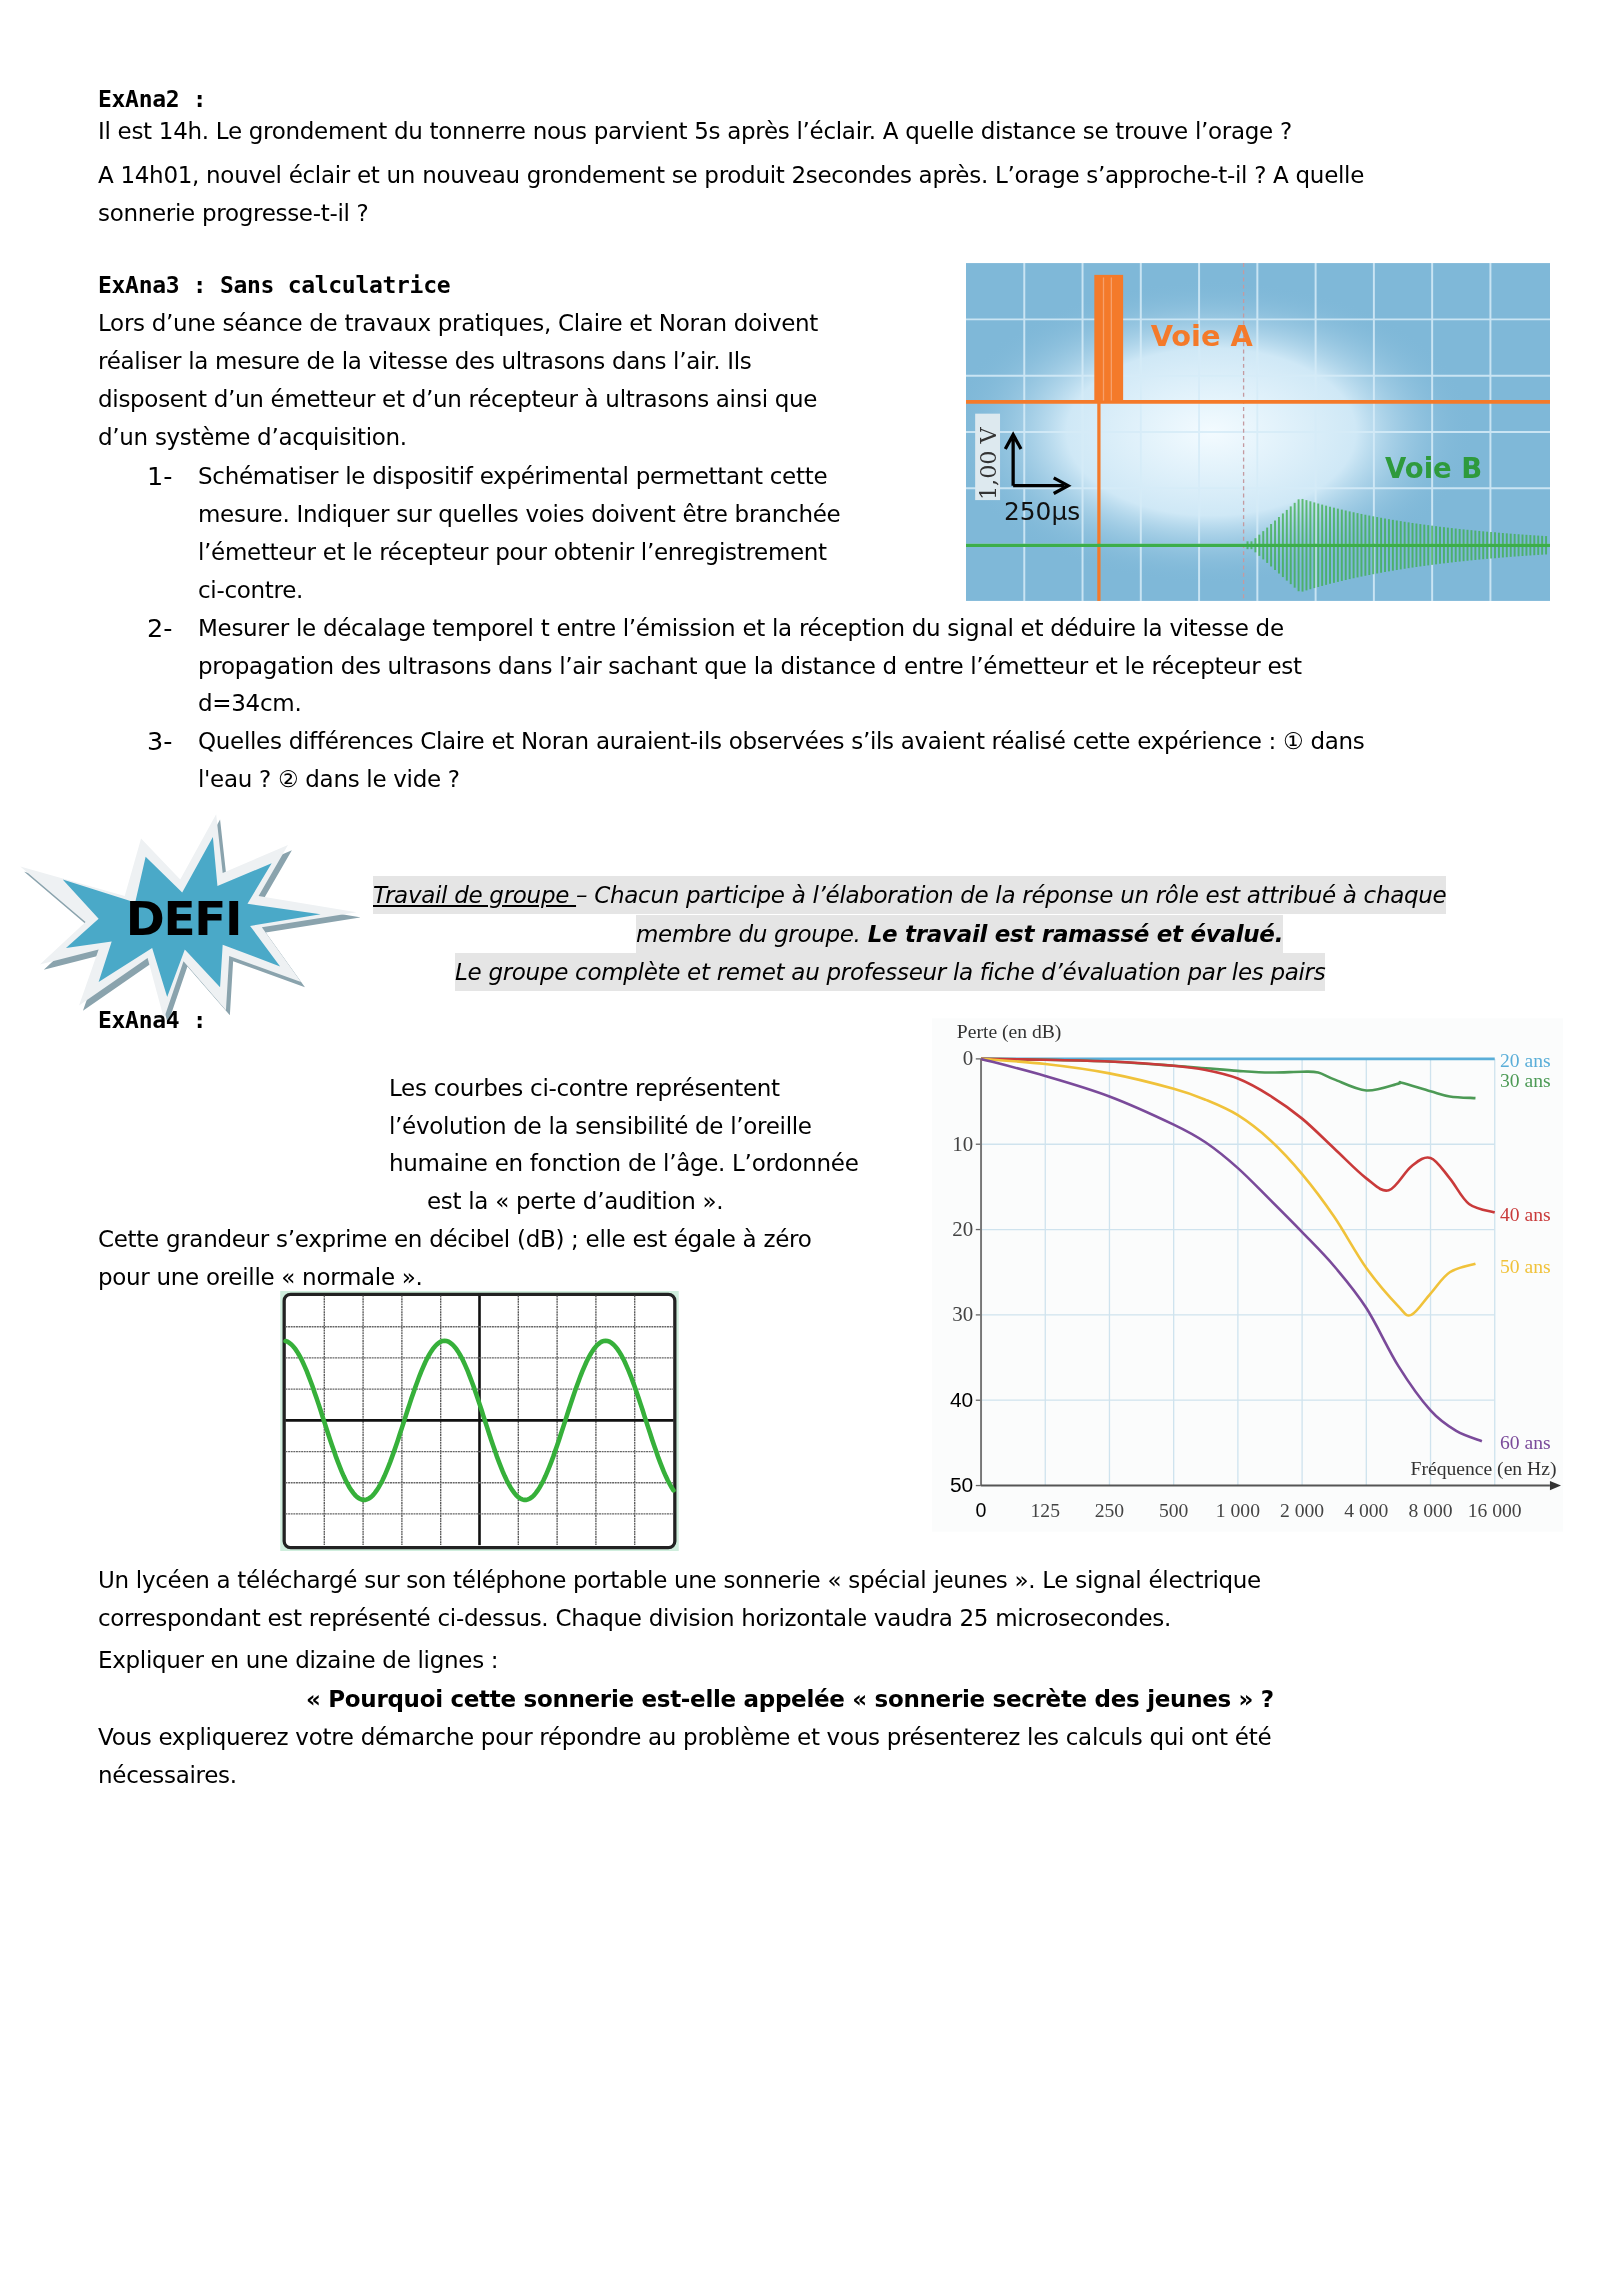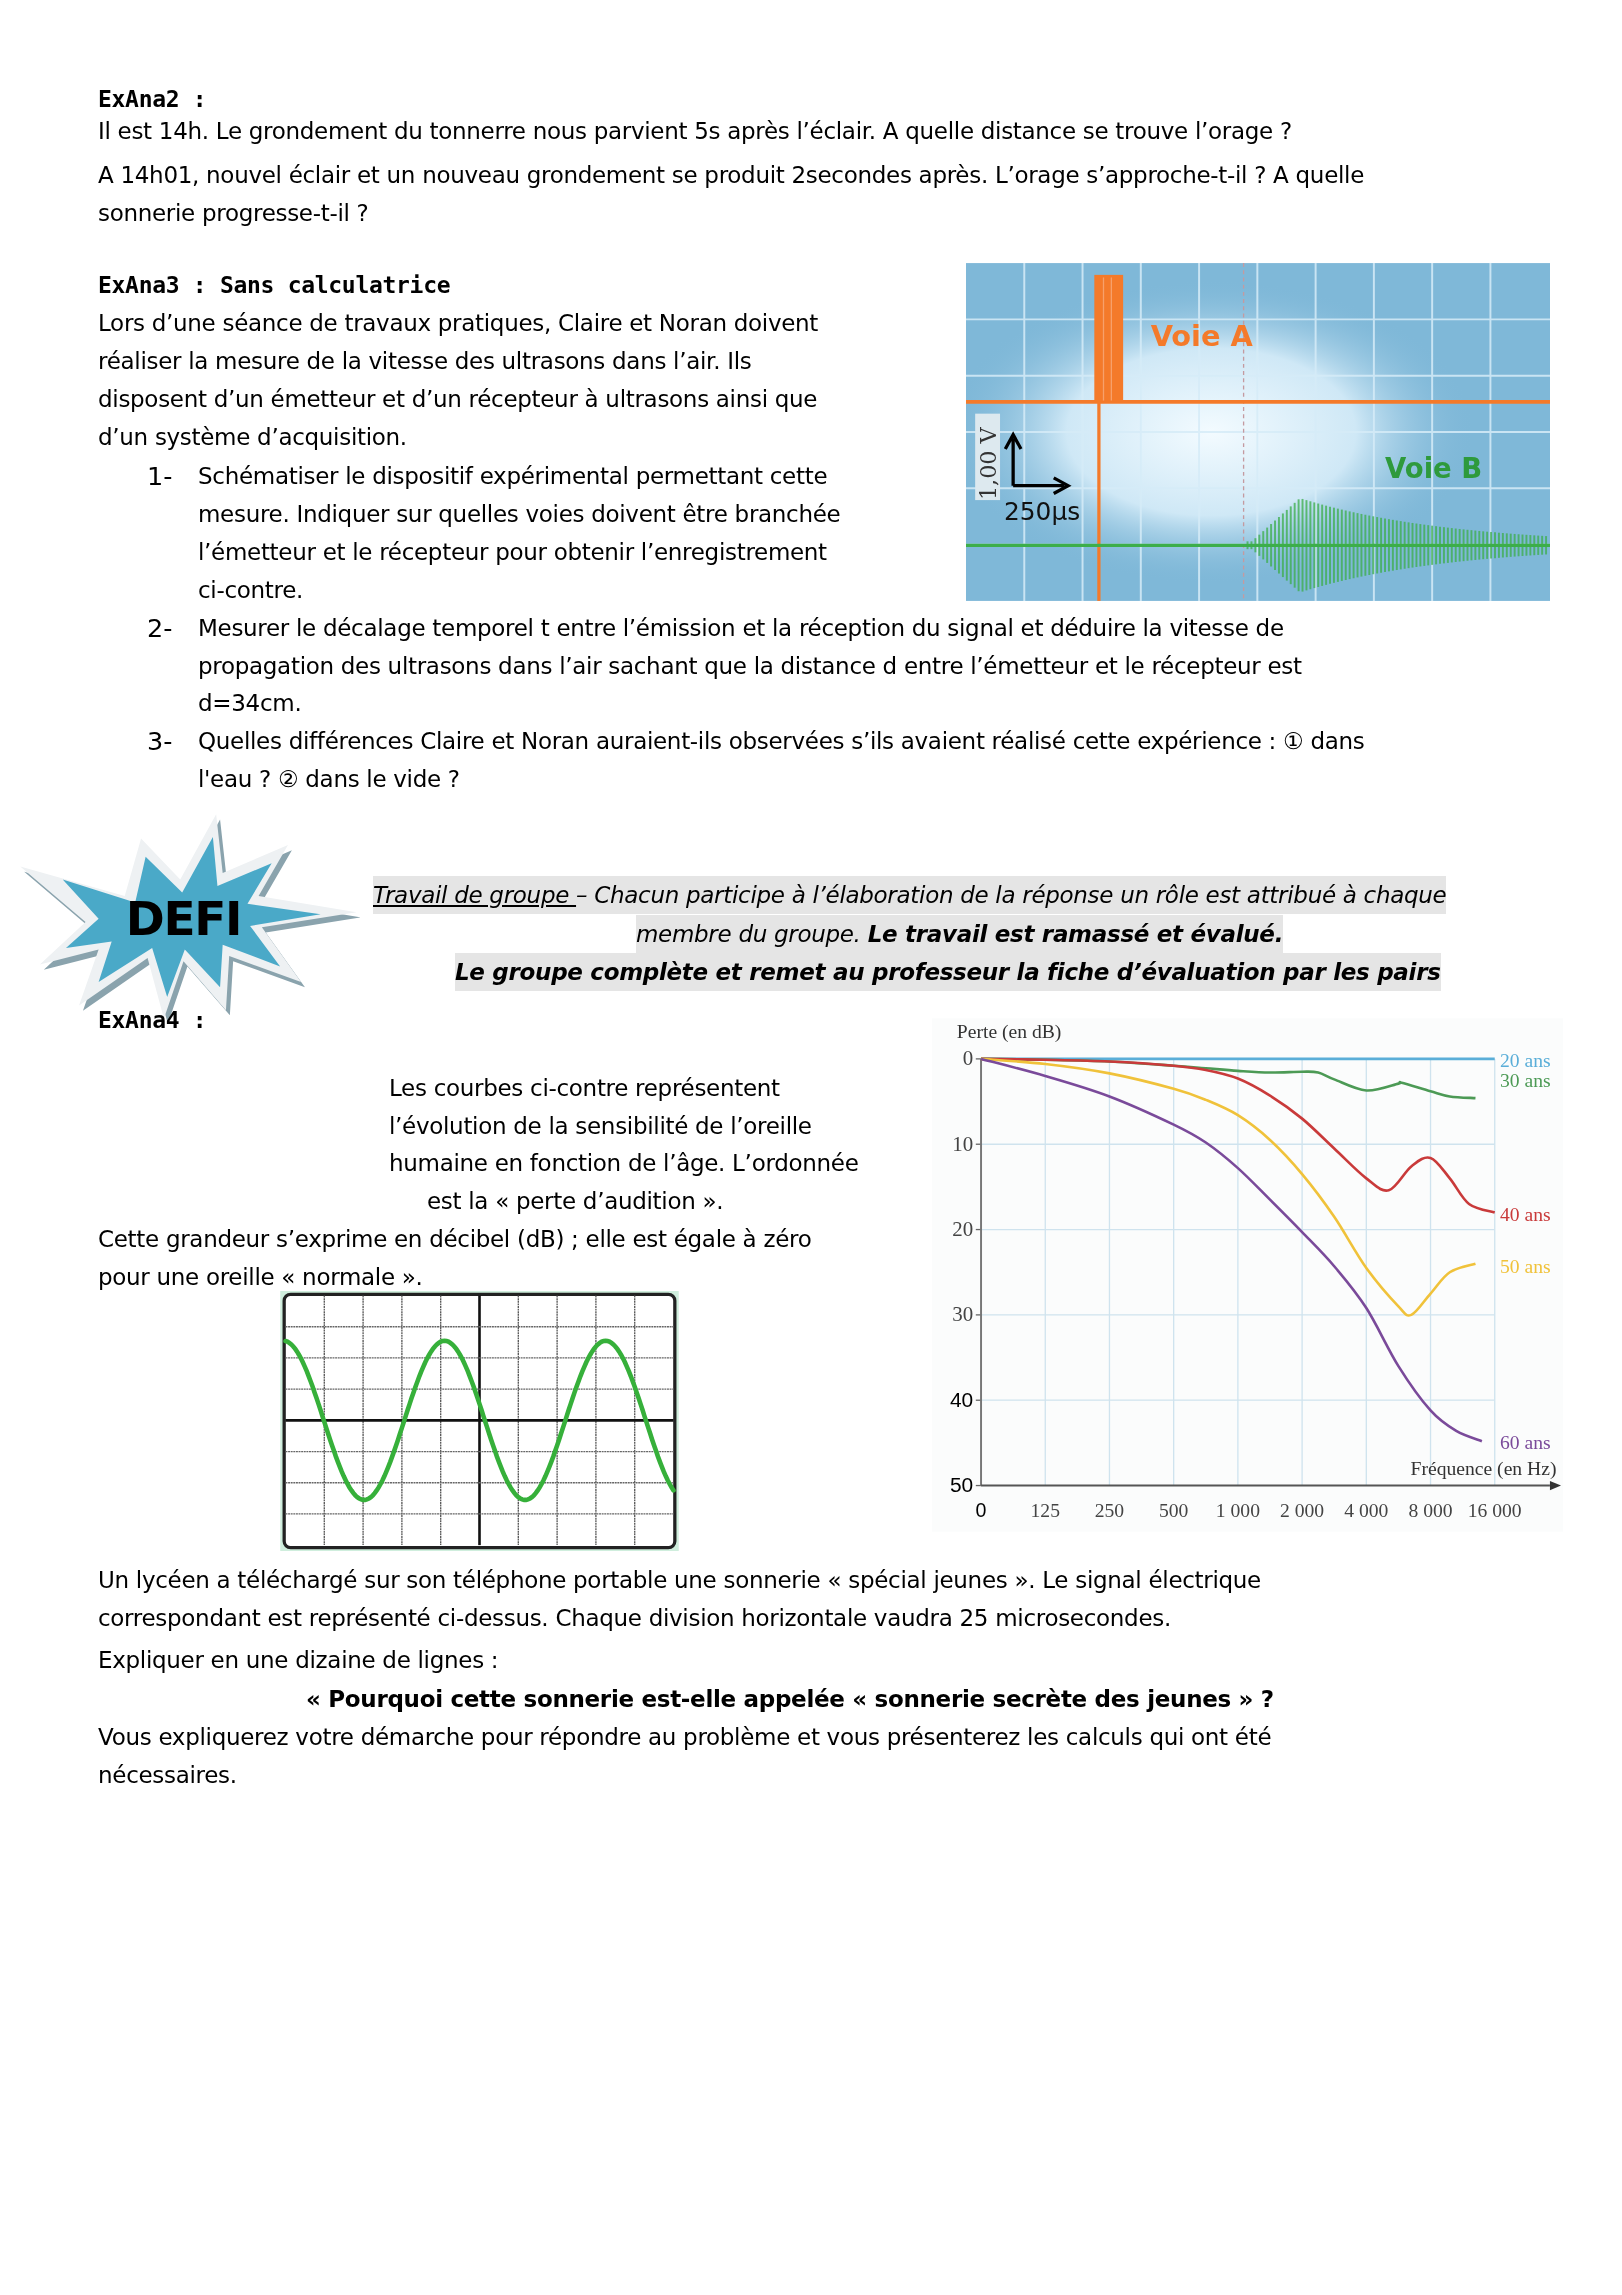--- a/index.html
+++ b/index.html
@@ -1,20 +1,20 @@
 <!DOCTYPE html>
 <html style="font-size:10.5px"><head>
 <meta charset="utf-8">
 <style>
   html, body { margin:0; padding:0; background:#ffffff; }
   body { width:1623px; height:2295px; position:relative; overflow:hidden;
          font-family:"DejaVu Sans", sans-serif; color:#000; }
   .t { position:absolute; font-size:23px; line-height:38px; white-space:nowrap; letter-spacing:-0.3px; }
   .b { font-weight:bold; }
-  .bi { font-weight:bold; font-style:italic; }
+  .bi { font-weight:normal; font-style:italic; }
   .i { font-style:italic; }
   .u { text-decoration:underline; }
   .hl { background:#e5e5e5; }
   .mono { font-family:"DejaVu Sans Mono", monospace; font-weight:bold; }
   .num { position:absolute; font-size:25.5px; line-height:38px; }
   svg text { font-family:"Liberation Serif", serif; }
   .abs { position:absolute; }
 </style>
 </head>
 <body>

